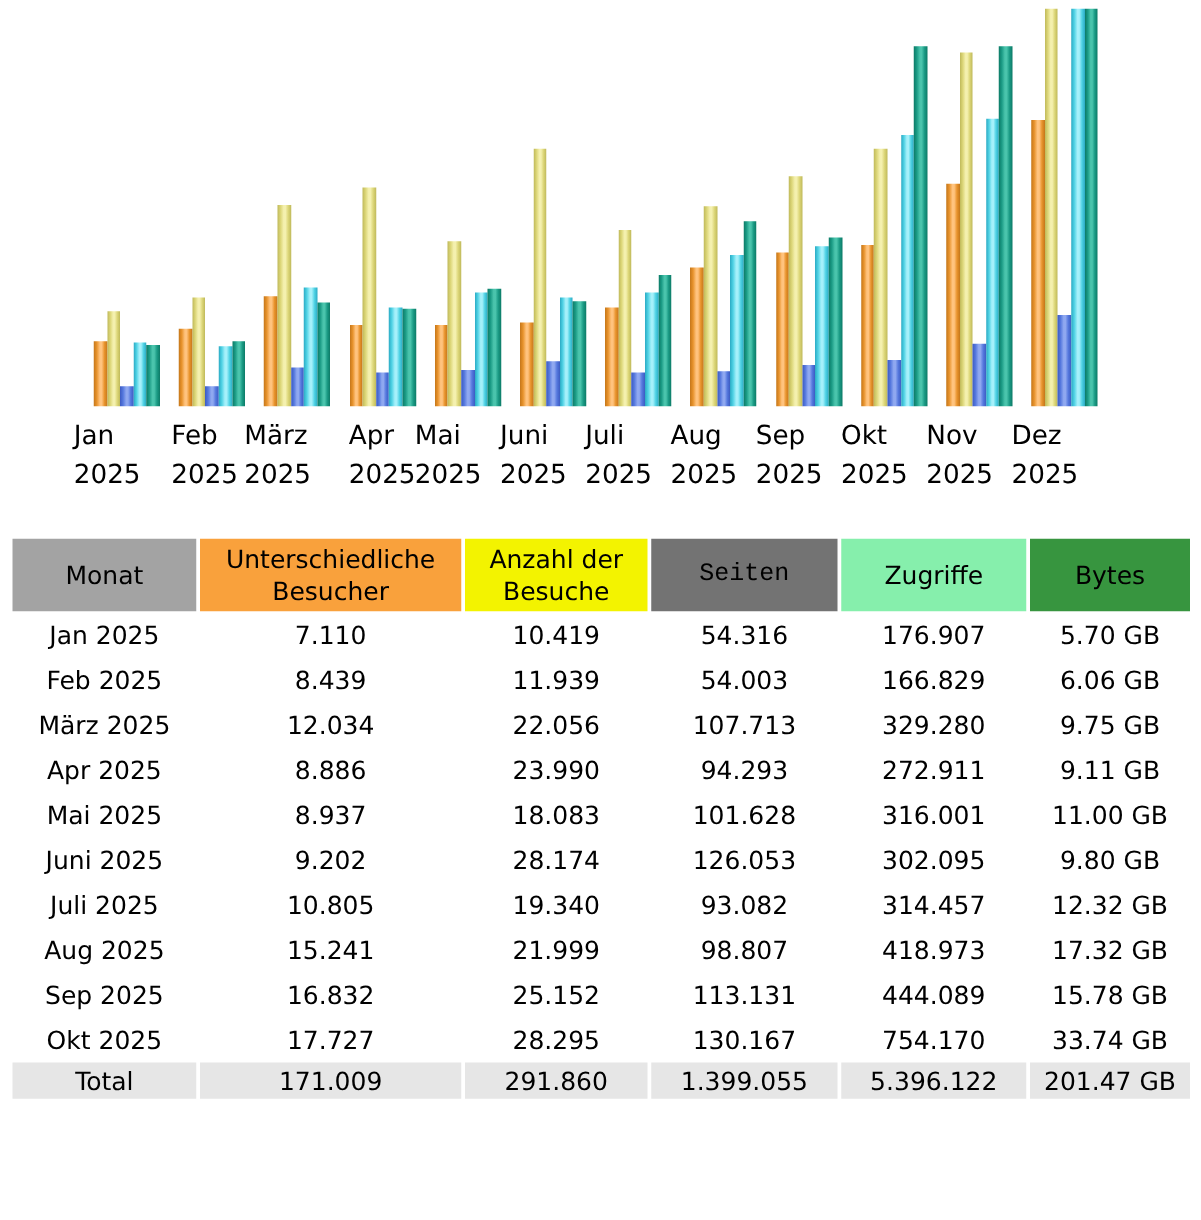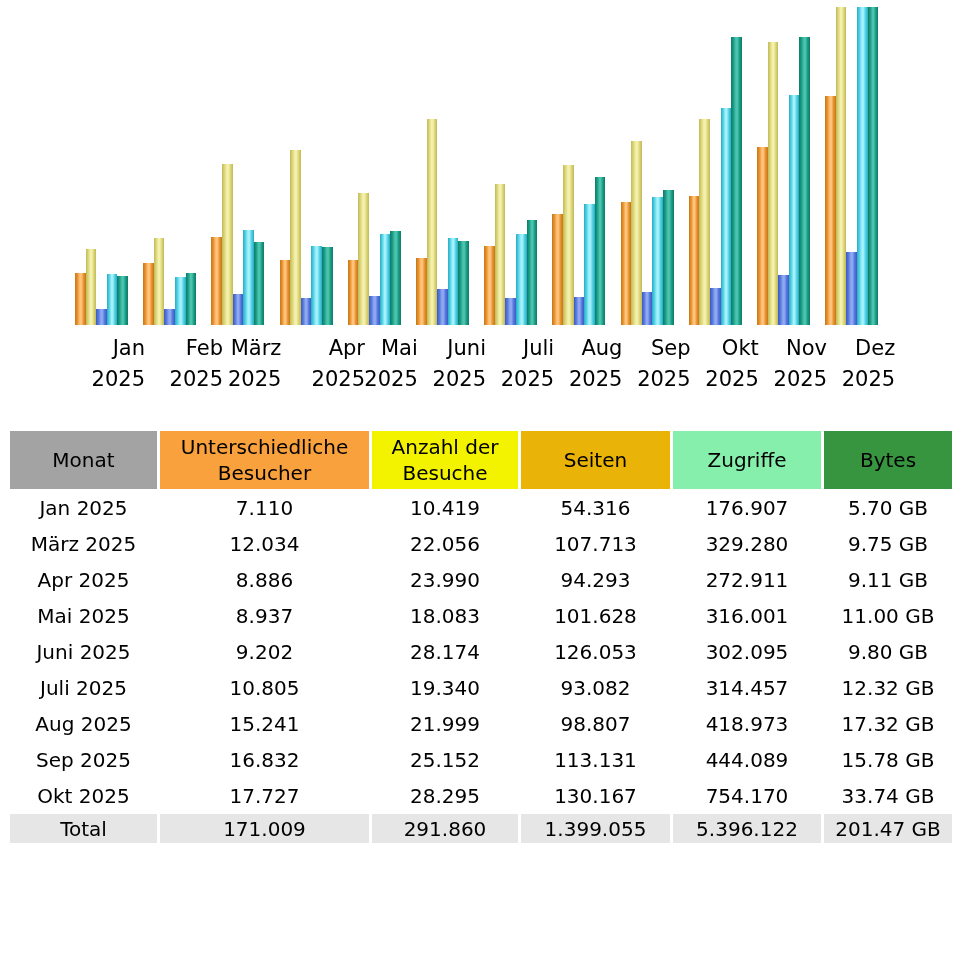--- a/index.html
+++ b/index.html
@@ -9,21 +9,21 @@
     color:#000;
   }
   
   .chart-wrap { position:relative; width:961px; height:400px; }
   .cluster {
     position:absolute; bottom:75px; height:318px; width:54px;
     display:flex; align-items:flex-end;
   }
   .bar { width:10.6px; }
   .month-label {
-    position:absolute; top:333px; width:86px; text-align:right;
+    position:absolute; top:333px; width:86px; text-align:left;
     font-size:21px; line-height:31px; color:#000; white-space:nowrap;
   }
   
   table.stats {
     border-collapse:separate; border-spacing:3px 1px;
     margin:30px 0 0 7px; table-layout:fixed;
   }
   table.stats th {
     font-weight:normal; font-size:20px; line-height:26px;
     height:58px; text-align:center; vertical-align:middle; padding:0 2px;
@@ -171,33 +171,41 @@
       <div>2025</div>
     </div>
   </div>
 
 <table class="stats" id="stats-table">
   <thead>
     <tr id="header-row">
         <th style="background: #a3a3a3; width: 143px;">Monat</th>
         <th style="background: rgb(249, 161, 60); width: 205px;">Unterschiedliche Besucher</th>
         <th style="background: rgb(243, 243, 0); width: 142px;">Anzahl der Besuche</th>
-        <th style="background: #eab308; width: 145px;">Seiten</th>
+        <th style="background: #737373; width: 145px; font-family: Liberation Mono, monospace;">Seiten</th>
         <th style="background: #86efac; width: 144px;">Zugriffe</th>
         <th style="background: rgb(55, 149, 63); width: 124px;">Bytes</th>
       </tr>
   </thead>
   <tbody id="table-body">
       <tr>
         <td>Jan 2025</td>
         <td>7.110</td>
         <td>10.419</td>
         <td>54.316</td>
         <td>176.907</td>
         <td>5.70 GB</td>
+      </tr>
+      <tr>
+        <td>Feb 2025</td>
+        <td>8.439</td>
+        <td>11.939</td>
+        <td>54.003</td>
+        <td>166.829</td>
+        <td>6.06 GB</td>
       </tr>
       <tr>
         <td>März 2025</td>
         <td>12.034</td>
         <td>22.056</td>
         <td>107.713</td>
         <td>329.280</td>
         <td>9.75 GB</td>
       </tr>
       <tr>

